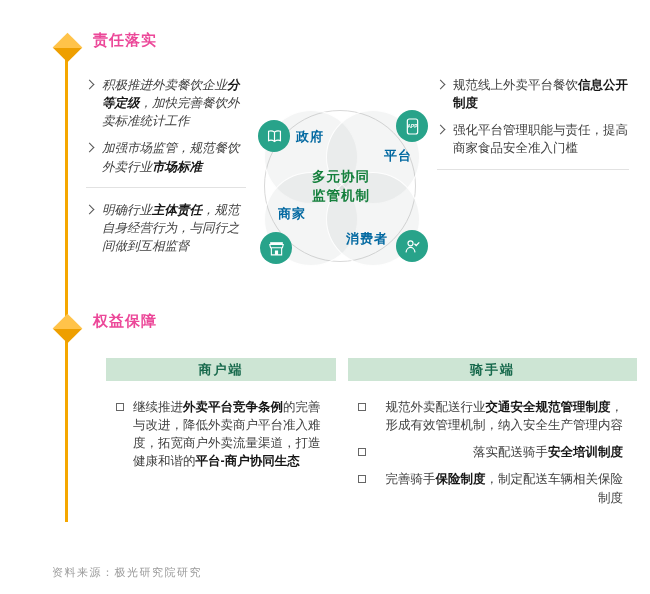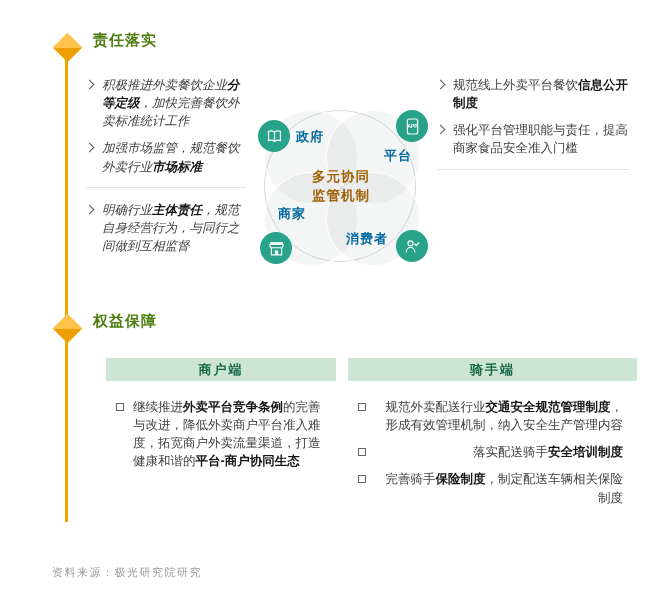--- a/index.html
+++ b/index.html
@@ -5,21 +5,21 @@
   html,body{margin:0;padding:0;background:#ffffff;}
   body{font-family:"Liberation Sans","DejaVu Sans",sans-serif;}
   .canvas{position:relative;width:650px;height:594px;background:#fff;overflow:hidden;}
 
   
   .vline{position:absolute;left:65px;top:58px;width:3px;height:464px;background:#F5A700;}
   .diamond{position:absolute;width:21px;height:21px;transform:rotate(45deg);
     background:linear-gradient(135deg,#FFC34A 0%,#FFC34A 50%,#EE9F00 50%,#EE9F00 100%);z-index:2;}
   .diamond-1{left:57px;top:37px;}
   .diamond-2{left:57px;top:318px;}
-  .sec-title{position:absolute;margin:0;font-size:15px;font-weight:bold;color:#4d7c0f;letter-spacing:1px;}
+  .sec-title{position:absolute;margin:0;font-size:15px;font-weight:bold;color:#ec4899;letter-spacing:1px;}
   .title-1{left:93px;top:31px;}
   .title-2{left:93px;top:312px;}
 
   
   .col{position:absolute;}
   .left-col{left:86px;top:76px;width:160px;font-style:italic;}
   .right-col{left:437px;top:76px;width:192px;}
   .bullet{display:flex;gap:9px;margin-bottom:9px;font-size:12.5px;line-height:1.45;color:#404040;}
   .bullet-text{flex:1;}
   .em{font-weight:bold;color:#161616;}
@@ -29,21 +29,21 @@
   .divider{border-top:1px solid #E2E2E2;margin:11px 0 13px;}
 
   
   .diagram{position:absolute;left:250px;top:96px;width:182px;height:182px;}
   .ring{position:absolute;left:14px;top:14px;width:150px;height:150px;border:1px solid #D9D9D9;border-radius:50%;}
   .petal{position:absolute;width:92px;height:92px;border-radius:50%;
     background:rgba(150,155,153,0.10);border:1px solid rgba(255,255,255,0.95);}
   .petal-1{left:14px;top:14px;} .petal-2{left:76px;top:14px;}
   .petal-3{left:14px;top:76px;} .petal-4{left:76px;top:76px;}
   .center-label{position:absolute;inset:0;display:flex;flex-direction:column;align-items:center;justify-content:center;
-    color:#a16207;font-weight:bold;font-size:13.5px;line-height:1.4;z-index:2;letter-spacing:1px;}
+    color:#15803d;font-weight:bold;font-size:13.5px;line-height:1.4;z-index:2;letter-spacing:1px;}
   .node-icon{position:absolute;width:32px;height:32px;border-radius:50%;background:#28A38A;
     display:flex;align-items:center;justify-content:center;z-index:3;}
   .node-label{position:absolute;color:#0369a1;font-weight:bold;font-size:13px;z-index:3;letter-spacing:1px;}
   .icon-gov{left:8px;top:24px;} .label-gov{left:46px;top:32px;}
   .icon-app{left:146px;top:14px;} .label-app{left:134px;top:51px;}
   .icon-shop{left:10px;top:136px;} .label-shop{left:28px;top:109px;}
   .icon-consumer{left:146px;top:134px;} .label-consumer{left:96px;top:134px;}
 
   
   .panel{position:absolute;}

